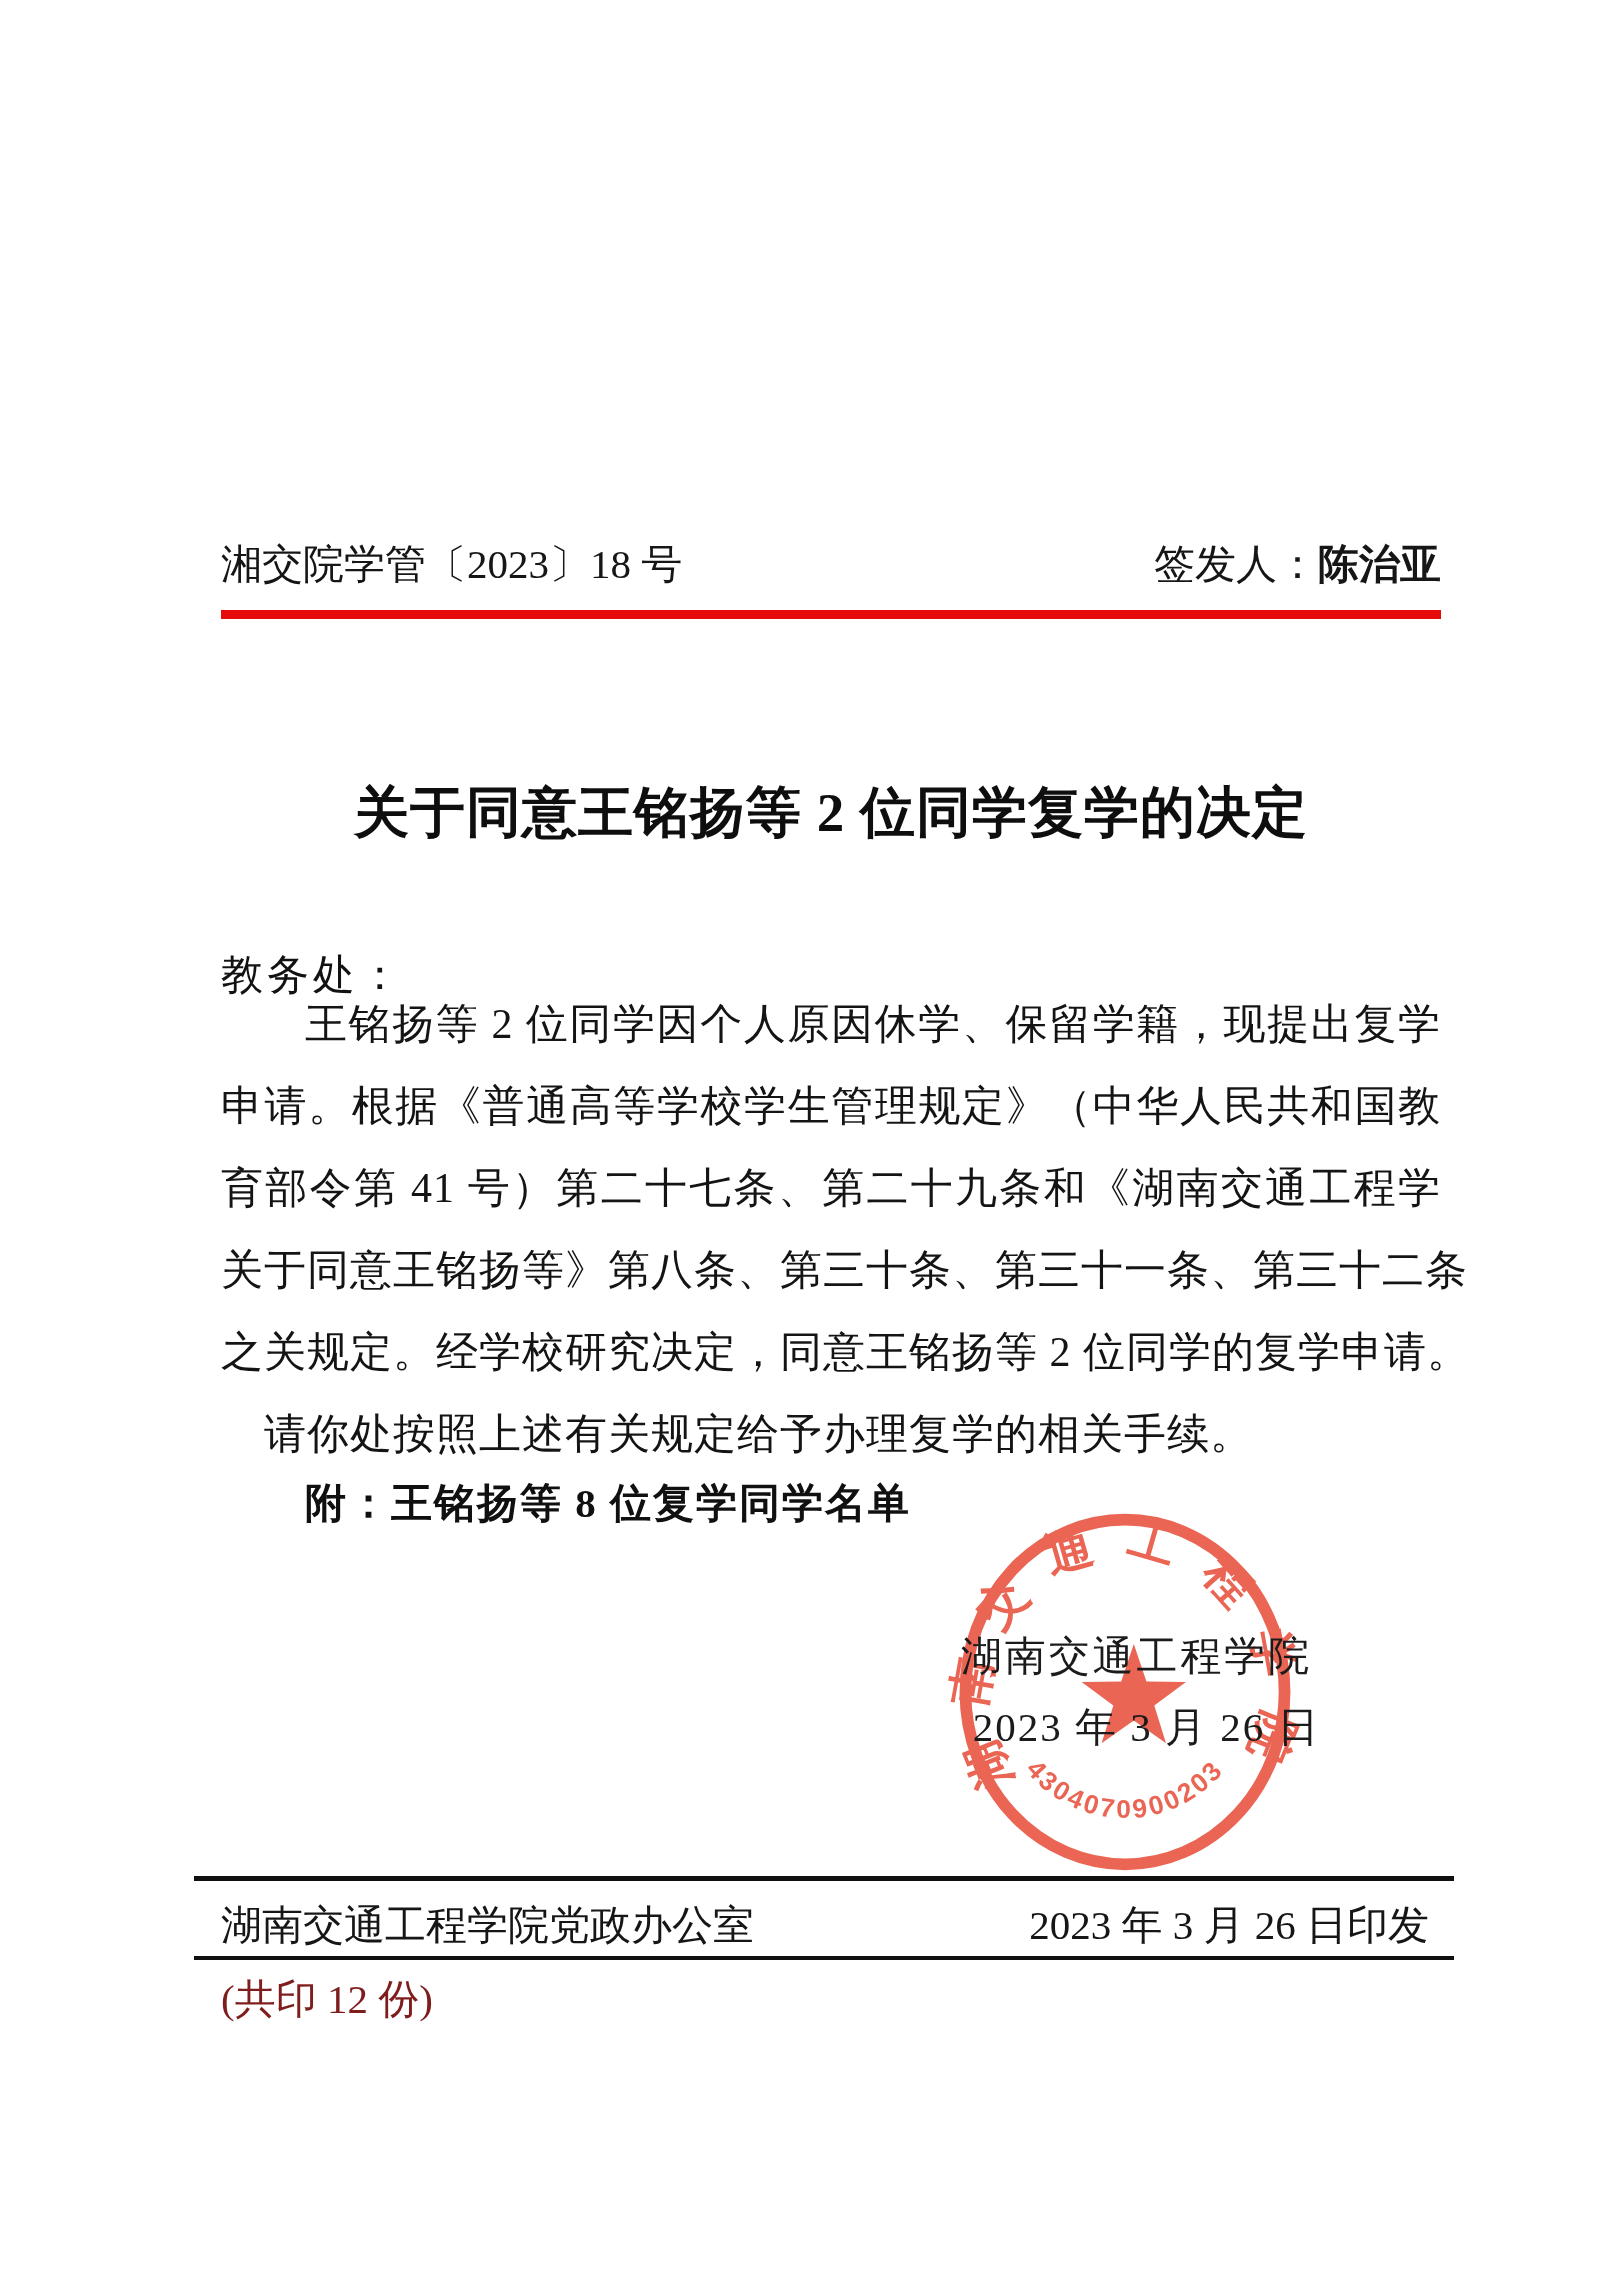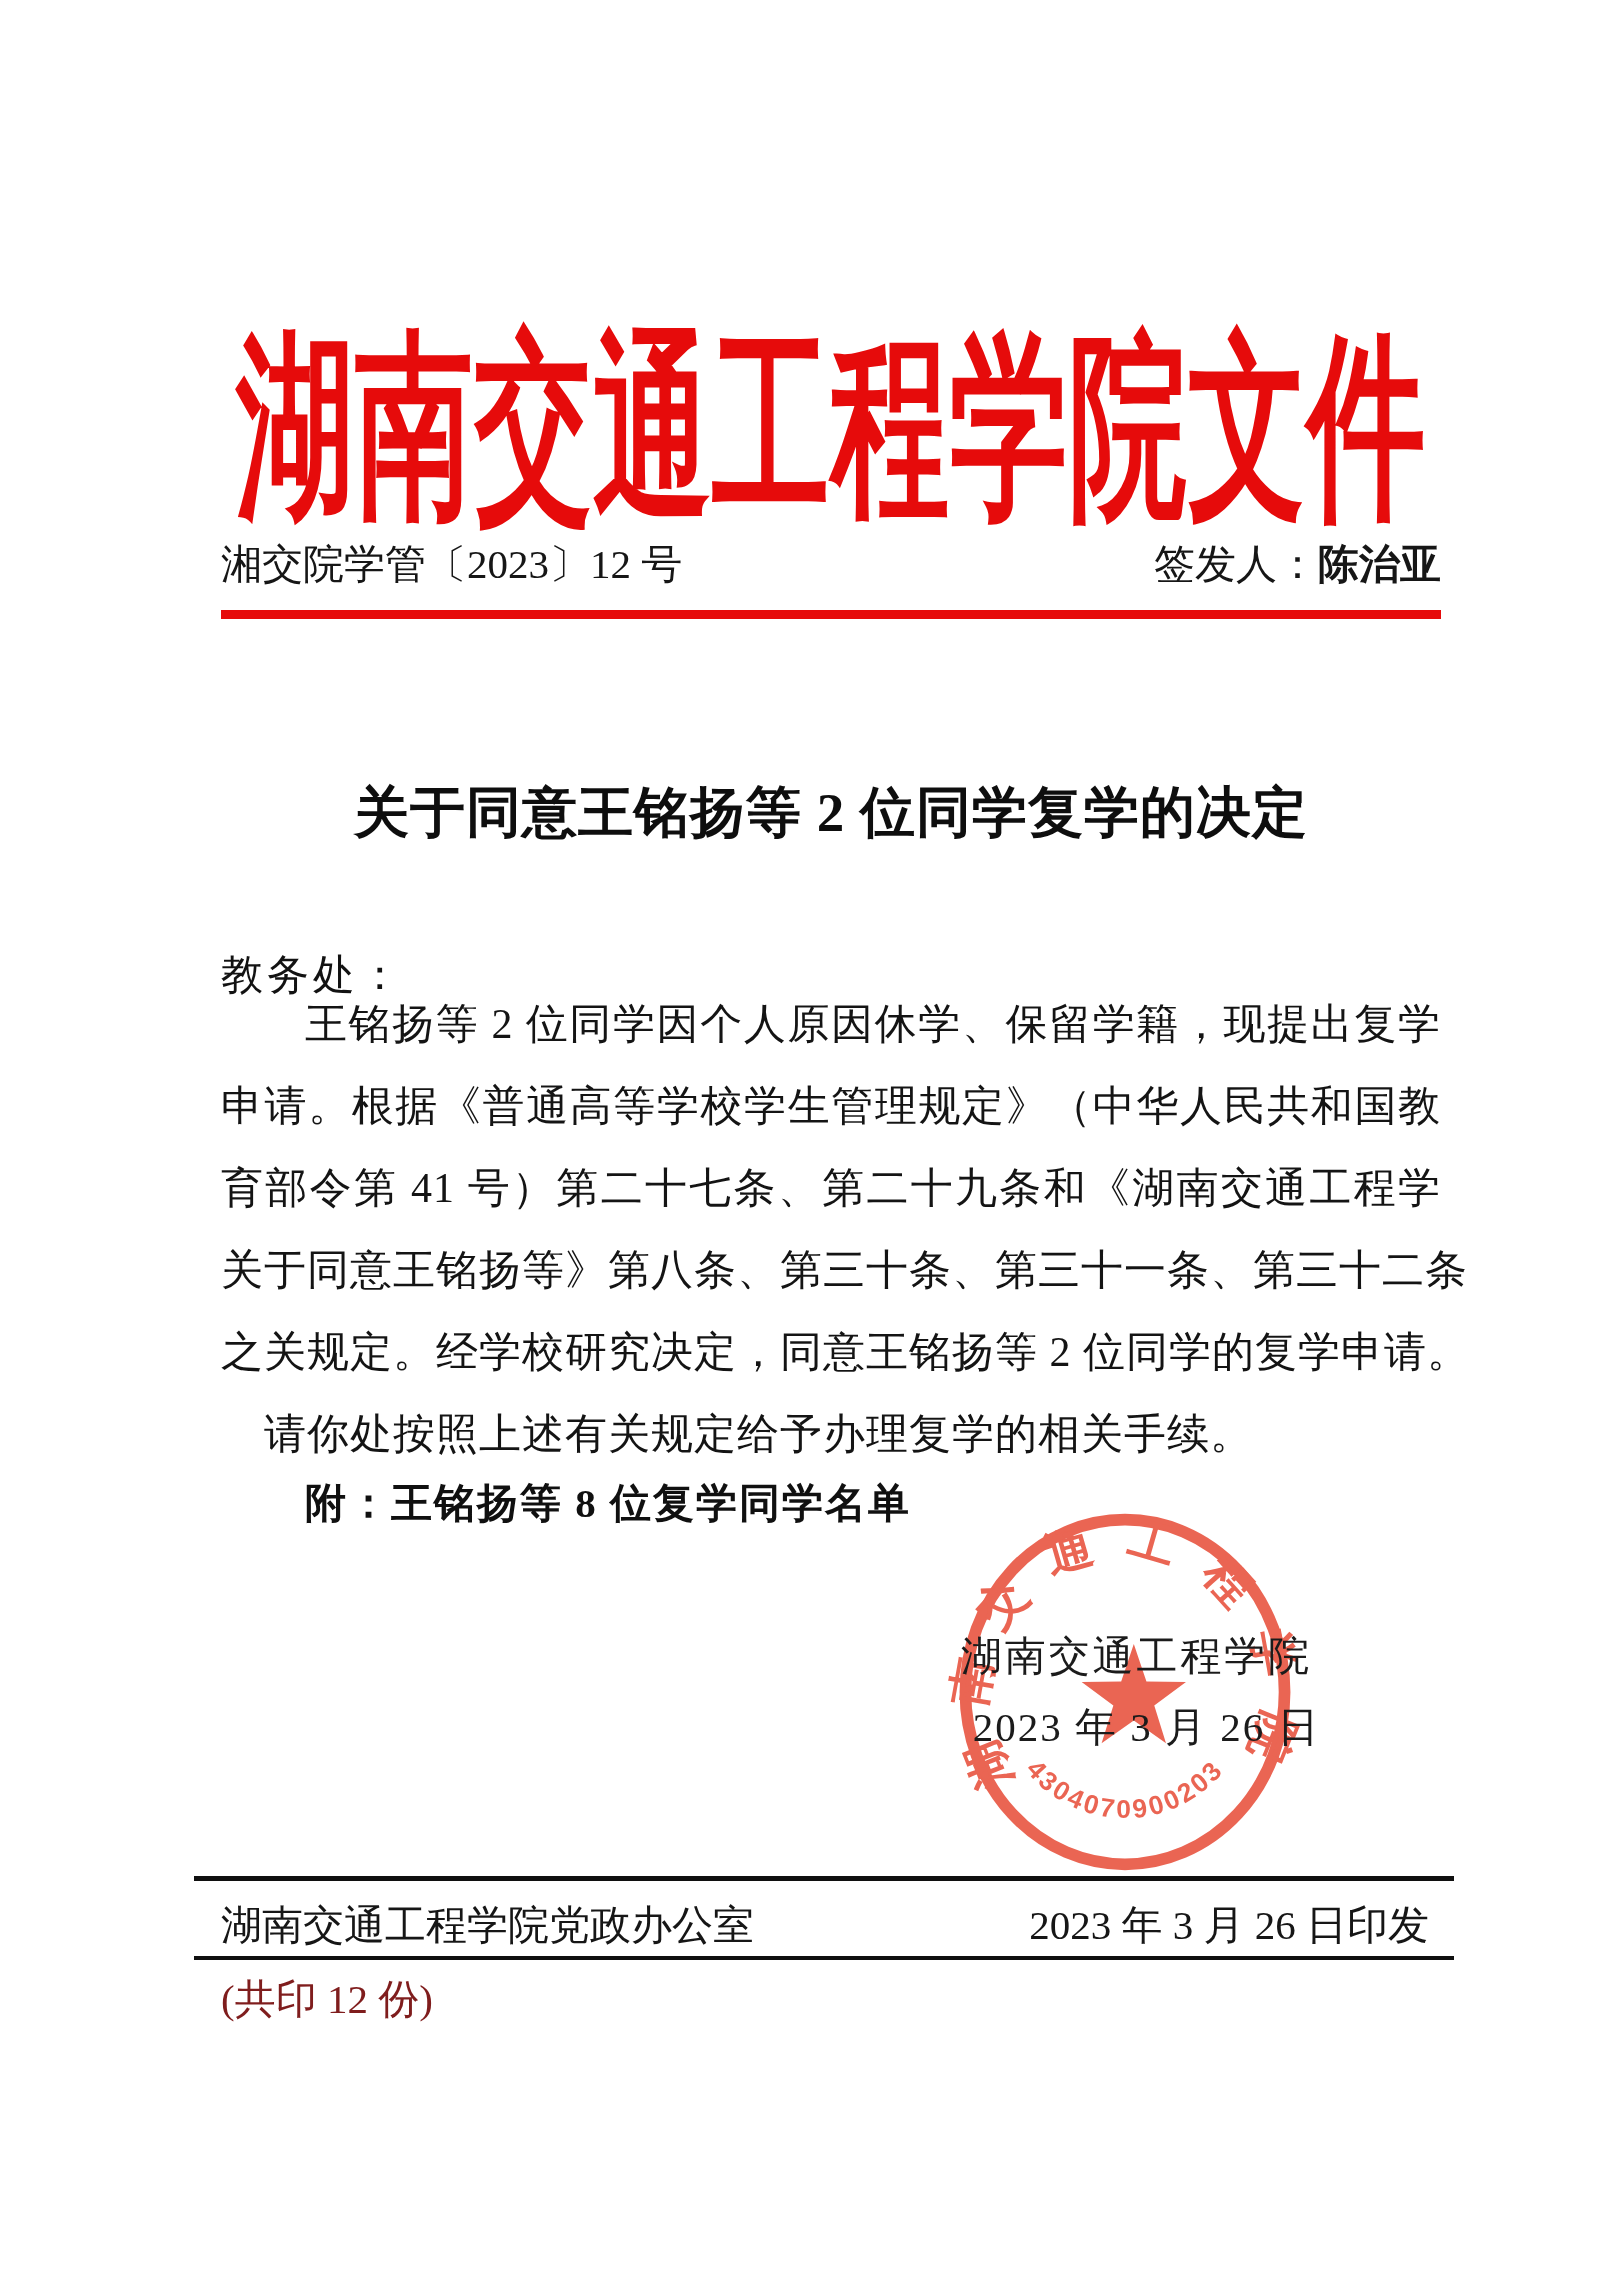--- a/index.html
+++ b/index.html
@@ -73,26 +73,23 @@
   .copies{
     position:absolute; top:1972px; left:221px; width:1218px; text-align:left;
     font-size:41px; color:#7f1d1d;
   }
 </style>
 </head>
 <body>
 
 <div class="page">
 
-  <div class="banner">
-    <span>湖南交通工程学院文件</span>
-  </div>
 
   <div class="meta-row">
-    <span>湘交院学管〔2023〕12 号</span>
+    <span>湘交院学管〔2023〕18 号</span>
     <span class="signer"><span>签发人：</span><b>陈治亚</b></span>
   </div>
 
   <div class="red-rule"></div>
 
   <div class="doc-title">关于同意王铭扬等 2 位同学复学的决定</div>
 
   <div class="salutation">教务处：</div>
 
   <div class="paragraph">

